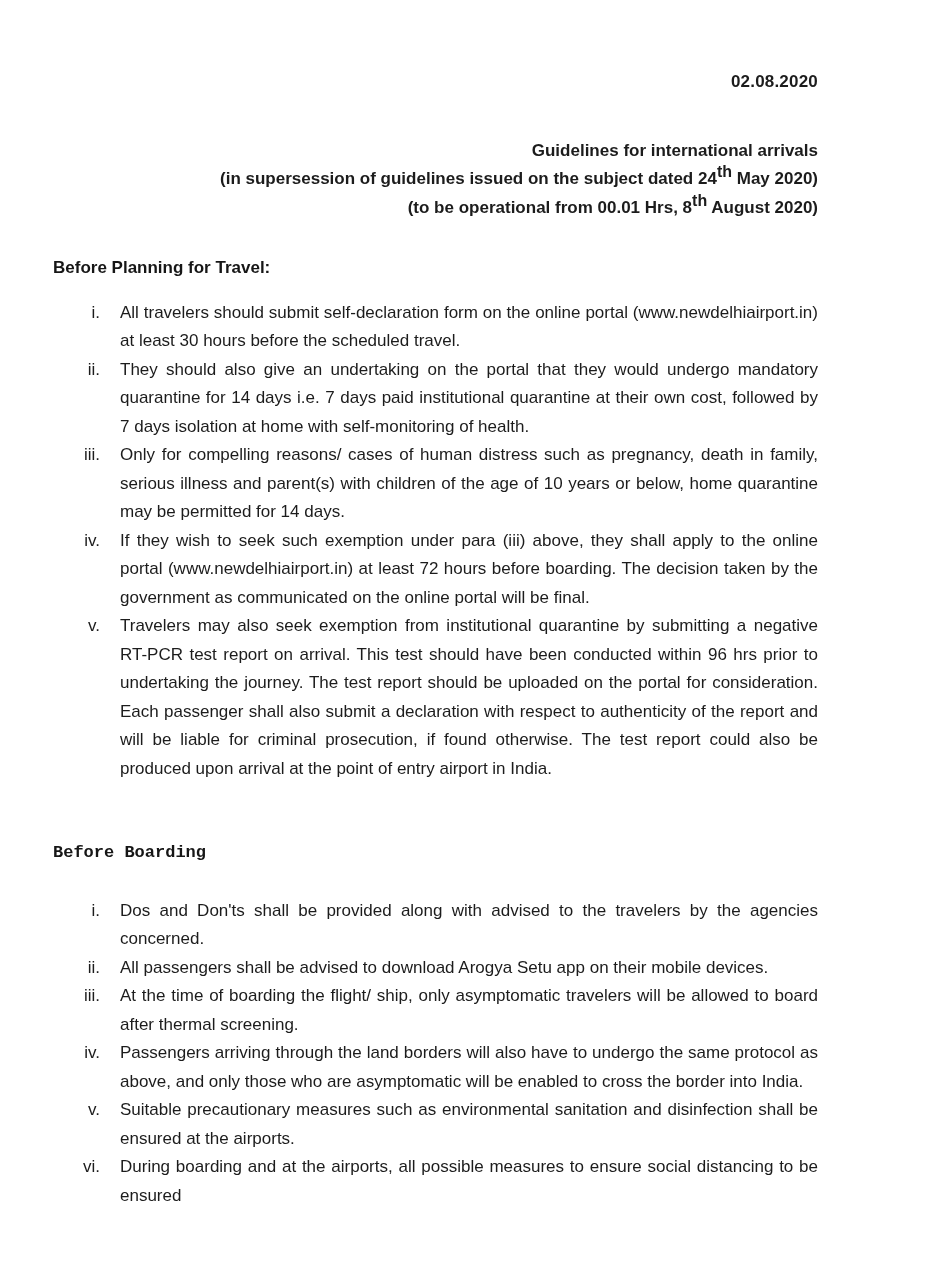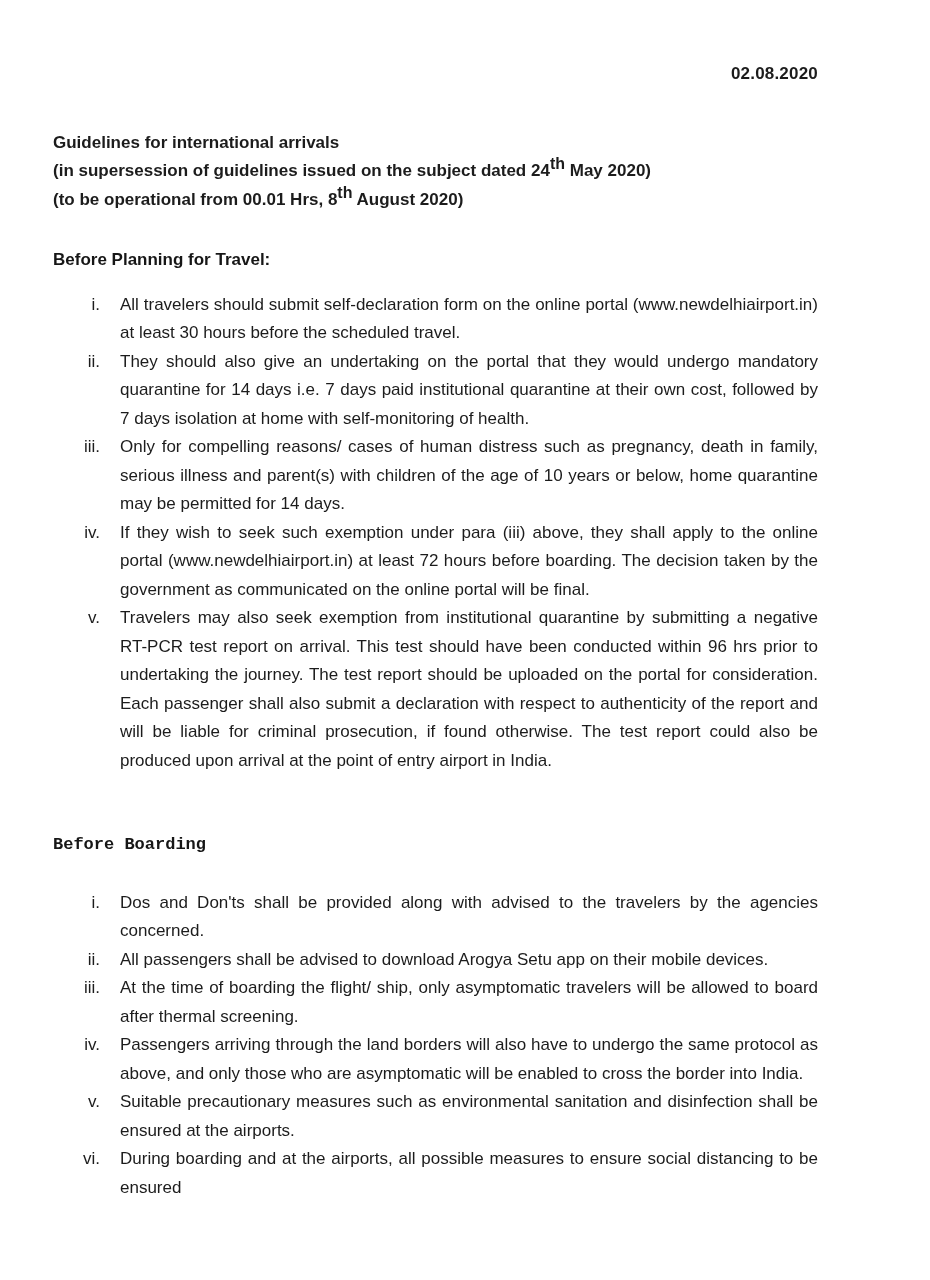--- a/index.html
+++ b/index.html
@@ -10,37 +10,37 @@
   .page {
     position: relative;
     width: 863px;
     height: 1280px;
     background: #ffffff;
     color: #1c1c1c;
     font-family: "Liberation Sans", "DejaVu Sans", sans-serif;
     font-size: 17px;
     line-height: 28.5px;
     box-sizing: border-box;
-    padding: 0 45px 0 53px;
+    padding: 8px 45px 0 53px;
     overflow: hidden;
   }
   .date-line {
     margin-top: 60px;
     text-align: right;
     font-weight: bold;
     letter-spacing: 0.2px;
   }
   .doc-header {
     margin-top: 26px;
     text-align: center;
     font-weight: bold;
   }
   .doc-title-block {
     margin-top: 40px;
-    text-align: left;
+    text-align: right;
     font-weight: bold;
   }
   .center-line { line-height: 28.5px; }
   sup {
     font-size: 16px;
     line-height: 0;
     vertical-align: super;
   }
   .section-heading {
     font-weight: bold;

